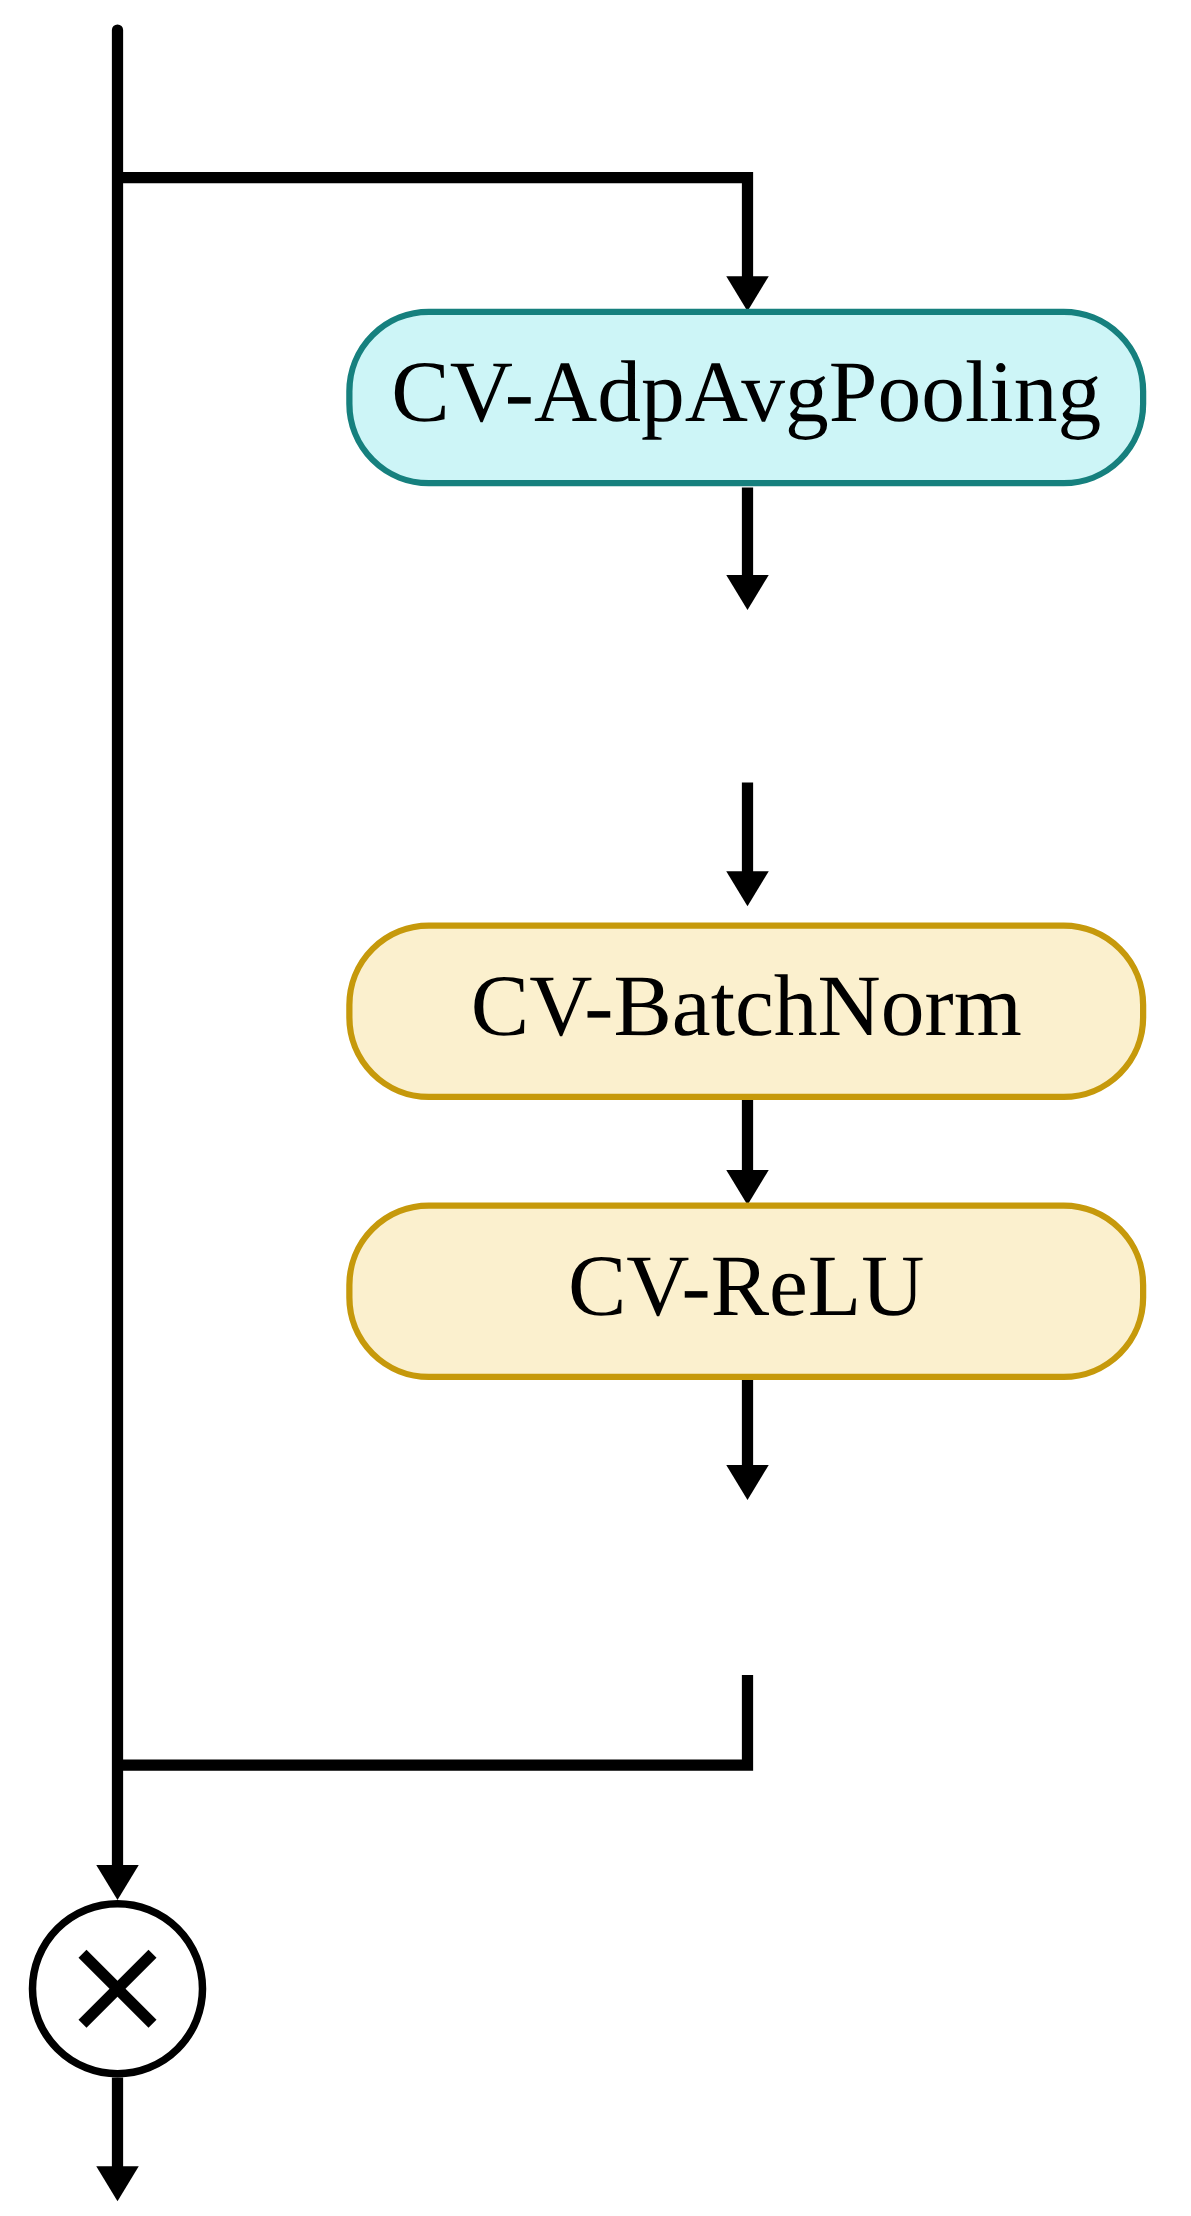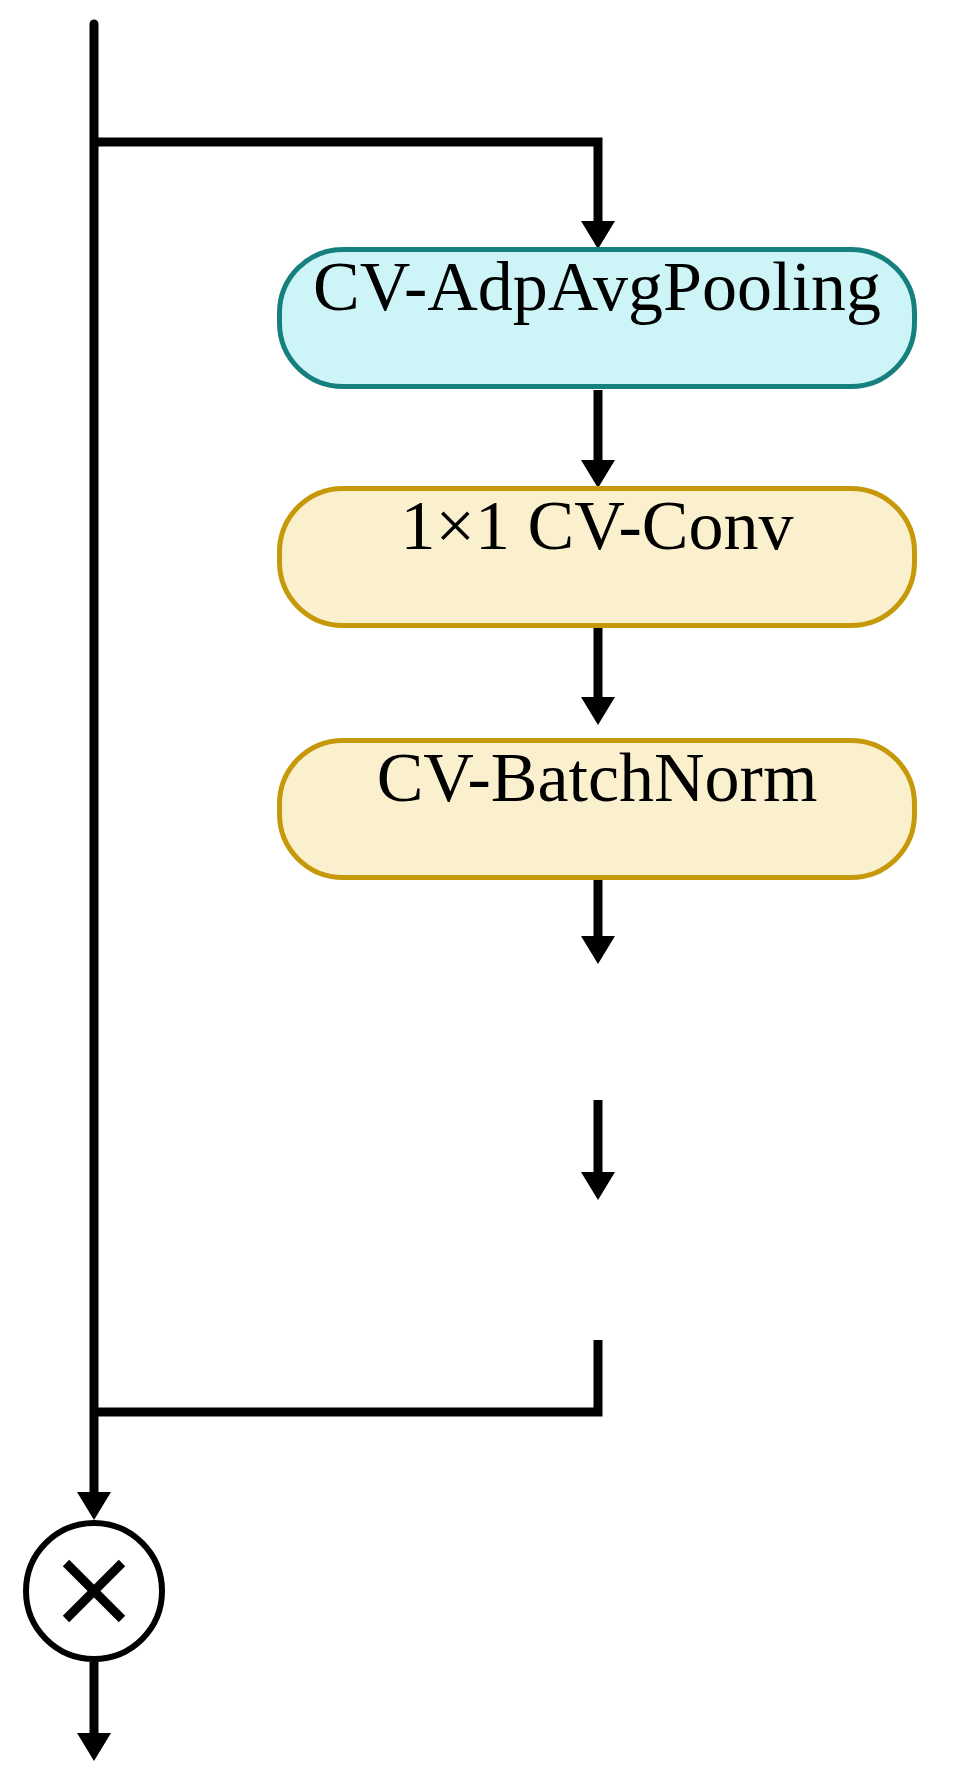--- a/index.html
+++ b/index.html
@@ -24,21 +24,21 @@
   }
   .node {
     position: absolute;
     left: 277px;
     width: 640px;
     height: 142px;
     box-sizing: border-box;
     border-radius: 66px;
     border: 5px solid;
     display: flex;
-    align-items: flex-start;
+    align-items: center;
     justify-content: center;
     font-family: Liberation Serif, serif;
   }
   .node-pooling {
     background: var(--pooling-fill, #CDF5F7);
     border-color: var(--pooling-border, #16807E);
   }
   .node-op {
     background: var(--op-fill, #FBF0CE);
     border-color: var(--op-border, #C6990B);
@@ -91,23 +91,23 @@
     </g>
 
     <path d="M94 1662 V1736" stroke="#000000" stroke-width="9" fill="none"></path>
     <polygon points="77,1733 111,1733 94,1761" fill="#000000"></polygon>
   </svg>
 
   <div class="node node-pooling node-1">
     <span class="node-label">CV-AdpAvgPooling</span>
   </div>
 
-  <div class="node node-op node-2">
-    <span class="node-label">1×1 CV-Conv</span>
-  </div>
 
   <div class="node node-op node-3">
     <span class="node-label">CV-BatchNorm</span>
   </div>
 
+  <div class="node node-op node-4">
+    <span class="node-label">CV-ReLU</span>
+  </div>
 
 
 </div>
 
 </body></html>

